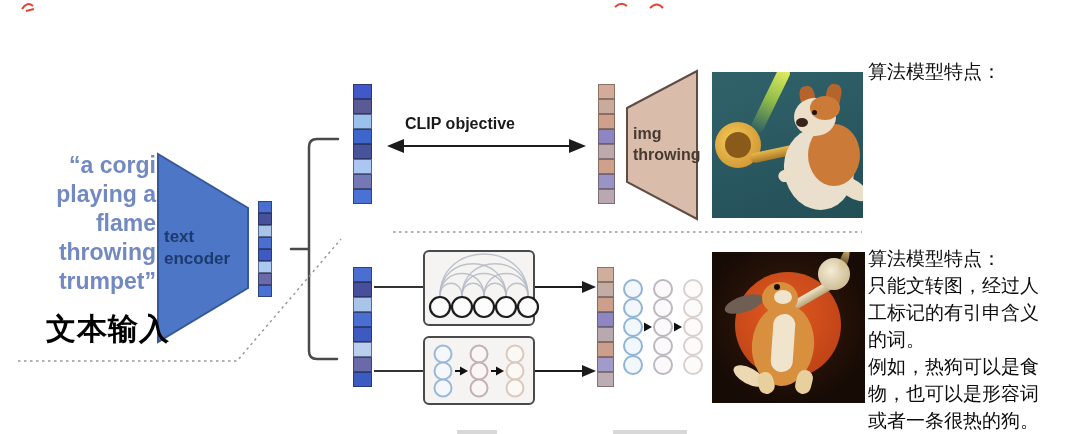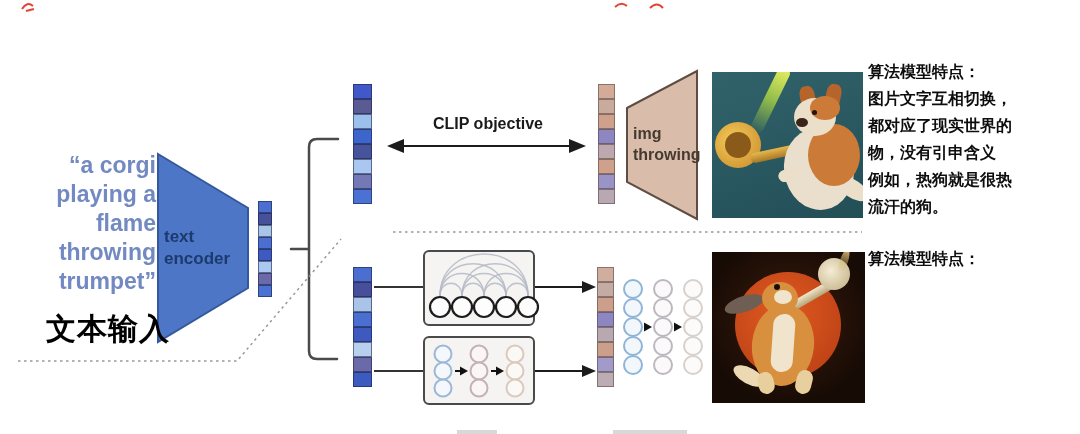--- a/index.html
+++ b/index.html
@@ -5,24 +5,24 @@
   html,body{margin:0;padding:0;background:#fff;}
   #canvas{position:relative;width:1080px;height:434px;background:#fff;overflow:hidden;
           font-family:"Liberation Sans",sans-serif;}
   .abs{position:absolute;}
   .ml{white-space:pre-line;}
   #quote{left:22px;top:151px;width:134px;text-align:right;color:#7289c2;
          font-size:23px;line-height:29px;font-weight:600;}
   #lbl-text-input{left:46px;top:309px;font-size:30px;font-weight:700;color:#000;letter-spacing:1px;}
   #lbl-text-encoder{left:164px;top:226px;font-size:17px;line-height:22px;font-weight:700;color:#1c3a6e;}
   #lbl-img-encoder{left:633px;top:123px;font-size:16px;line-height:21px;font-weight:700;color:#463a30;}
-  #lbl-clip{left:405px;top:115px;width:166px;text-align:center;font-size:16px;font-weight:600;color:#1a1a1a;}
+  #lbl-clip{left:405px;top:115px;width:166px;text-align:left;font-size:16px;font-weight:600;color:#1a1a1a;}
   #lbl-wenben{left:333px;top:212px;font-size:28px;font-weight:700;color:#000;}
   #lbl-tupian{left:573px;top:213px;font-size:28px;font-weight:700;color:#000;}
-  .cn-note{left:868px;width:213px;color:#0d0d0d;font-weight:700;font-size:16px;line-height:27px;}
+  .cn-note{left:868px;width:213px;color:#0d0d0d;font-weight:400;font-size:19px;line-height:27px;}
   #note-top{top:58px;}
   #note-bottom{top:245px;}
   .token-col{position:absolute;}
   .token-col .sq{box-sizing:border-box;border:1px solid rgba(25,30,60,.55);}
   .token-col.tan .sq{border:1px solid rgba(70,55,50,.5);}
   .img-frame{position:absolute;overflow:hidden;}
   #corgi1{left:712px;top:72px;width:151px;height:146px;background:linear-gradient(160deg,#31626a,#234f57);}
   #corgi2{left:712px;top:252px;width:153px;height:151px;
           background:radial-gradient(circle at 50% 45%,#3c1c0c 0%,#170b05 75%);}
   .shape{position:absolute;}
@@ -225,23 +225,24 @@
     <div class="shape" style="left:60px;top:62px;width:22px;height:58px;border-radius:12px;transform:rotate(4deg);background:#f0e4cc;"></div>
     <div class="shape" style="left:50px;top:30px;width:36px;height:32px;border-radius:50%;background:#d8903e;"></div>
     <div class="shape" style="left:62px;top:38px;width:18px;height:14px;border-radius:50%;background:#f0e4cc;"></div>
     <div class="shape" style="left:62px;top:32px;width:6px;height:6px;border-radius:50%;background:#141008;"></div>
     <div class="shape" style="left:46px;top:120px;width:16px;height:22px;border-radius:8px;transform:rotate(-14deg);background:#e8cf9e;"></div>
     <div class="shape" style="left:84px;top:118px;width:16px;height:24px;border-radius:8px;transform:rotate(14deg);background:#e8cf9e;"></div>
   </div>
 
   <div id="note-top" class="abs cn-note">
     <span class="ml">算法模型特点：</span><br>
-    <span class="ml">图片文字互相切换，
-都对应了现实世界的
-物，没有引申含义
-例如，热狗就是很热
-流汗的狗。</span>
   </div>
   <div id="note-bottom" class="abs cn-note">
     <span class="ml">算法模型特点：</span><br>
+    <span class="ml">只能文转图，经过人
+工标记的有引申含义
+的词。
+例如，热狗可以是食
+物，也可以是形容词
+或者一条很热的狗。</span>
   </div>
 
 </div>
 
 </body></html>

